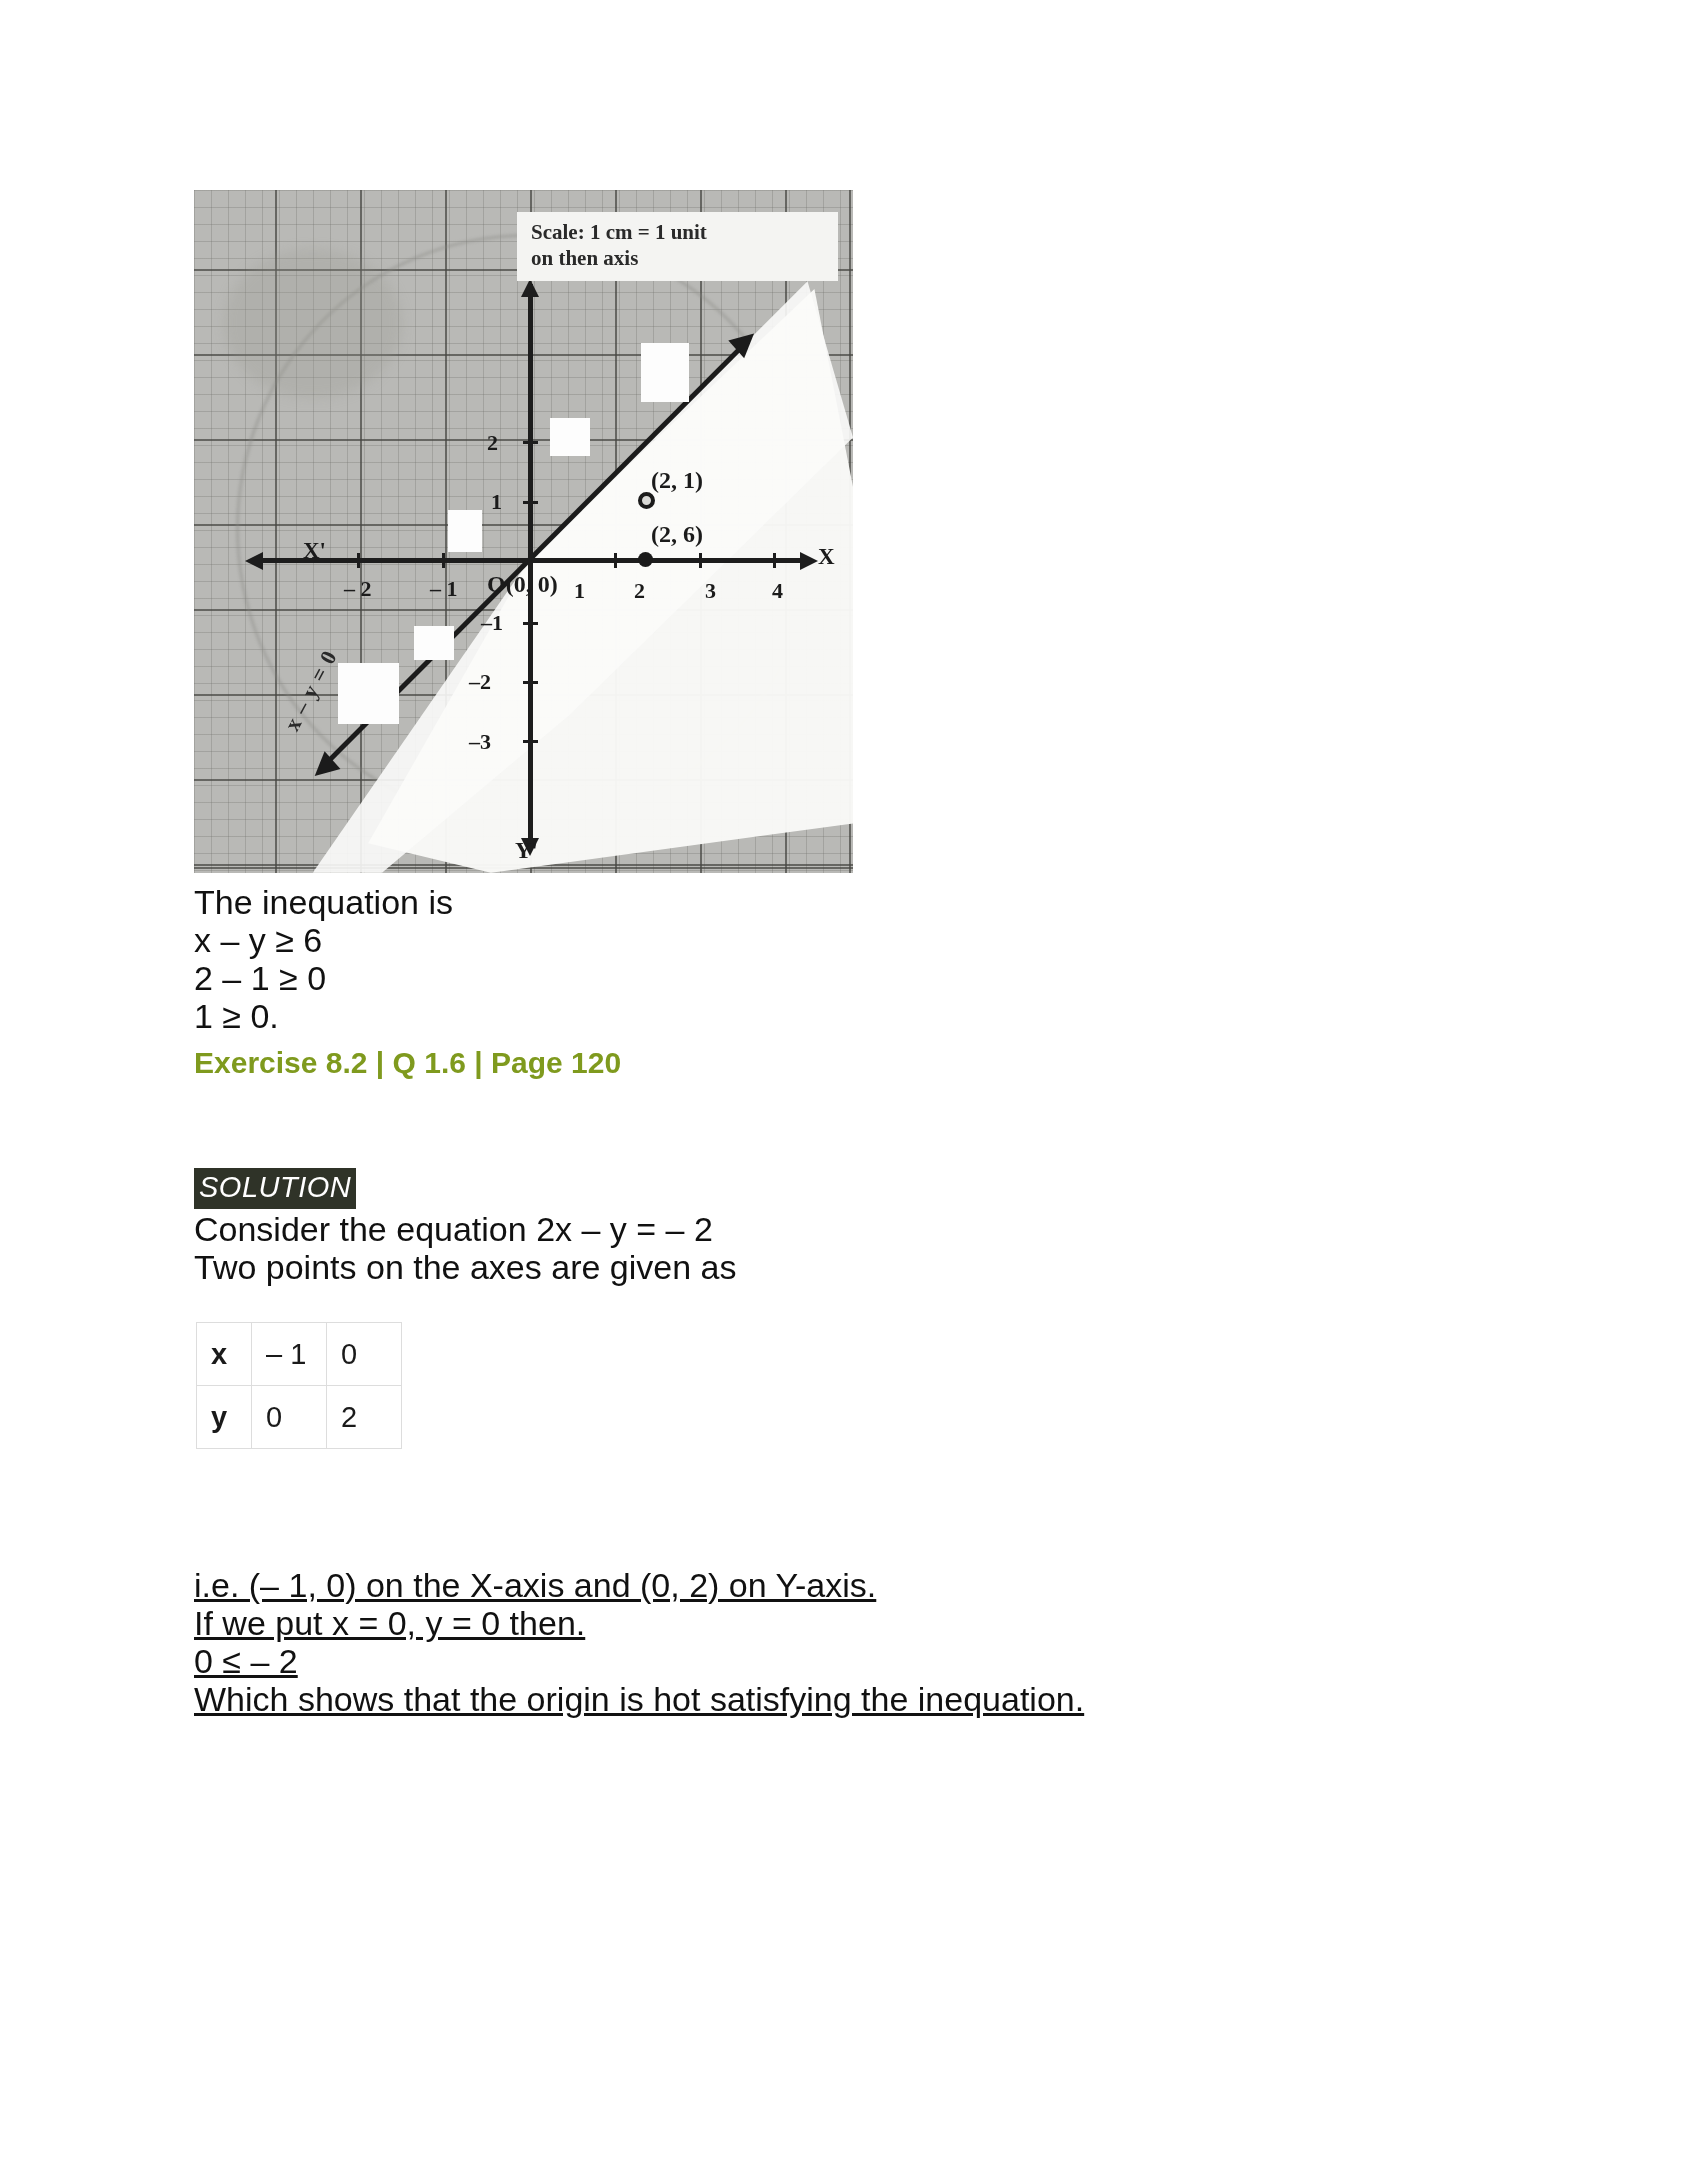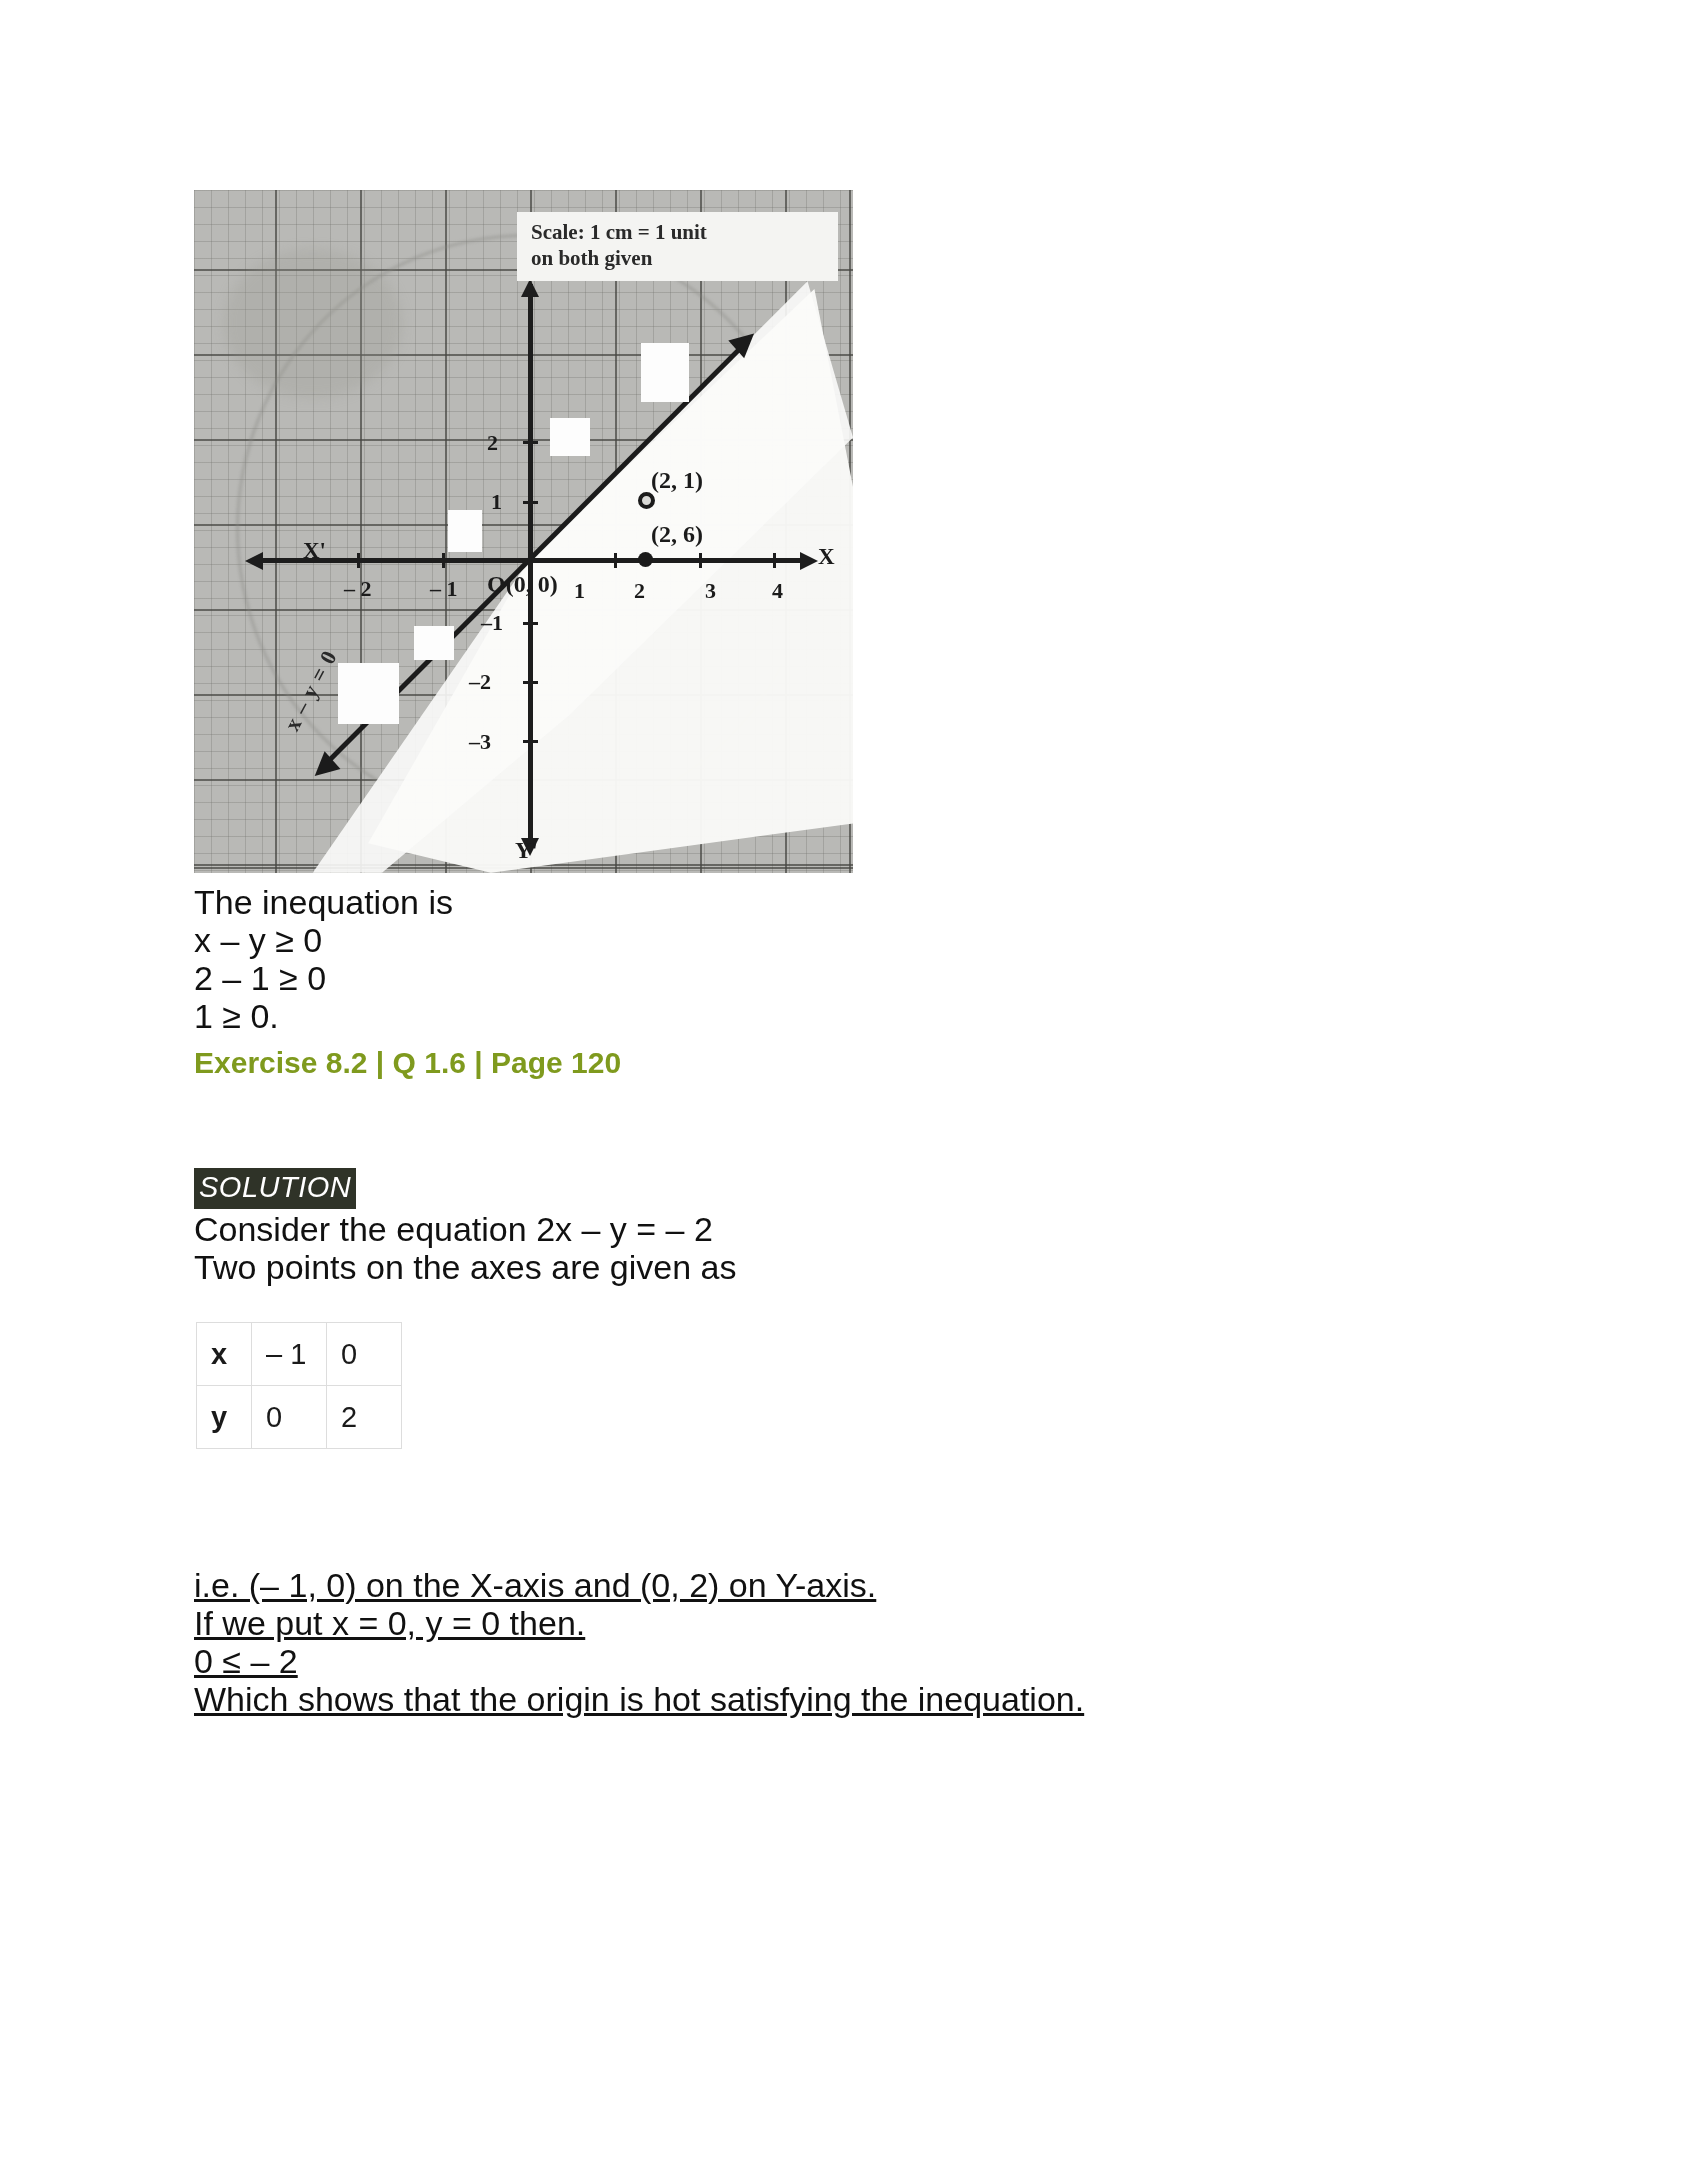--- a/index.html
+++ b/index.html
@@ -261,28 +261,28 @@
 
       <div class="dot-ring" style="left:444px;top:302px;"></div>
       <div class="fig-label pt-label" style="left:457px;top:277px;">(2, 1)</div>
       <div class="dot" style="left:444px;top:362px;"></div>
       <div class="fig-label pt-label" style="left:457px;top:331px;">(2, 6)</div>
 
       <div class="line-eq-label">x – y = 0</div>
 
       <div class="scale-box">
         <div>Scale: 1 cm = 1 unit</div>
-        <div>on both given</div>
+        <div>on then axis</div>
       </div>
     </div>
   </div>
 
   <div class="block-lines" style="top:883px;">
     <div>The inequation is</div>
-    <div>x – y ≥ 0</div>
+    <div>x – y ≥ 6</div>
     <div>2 – 1 ≥ 0</div>
     <div>1 ≥ 0.</div>
   </div>
 
   <div class="exercise-head">Exercise 8.2 | Q 1.6 | Page 120</div>
 
 
   <div class="solution-tag">SOLUTION</div>
 
   <div class="block-lines" style="top:1210px;">

